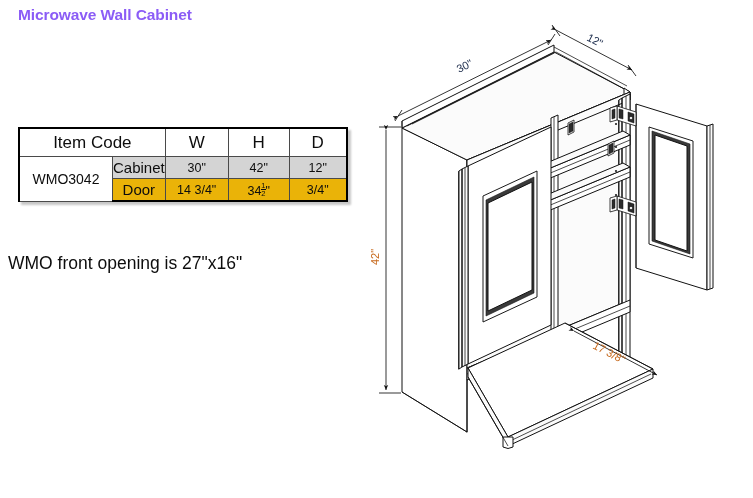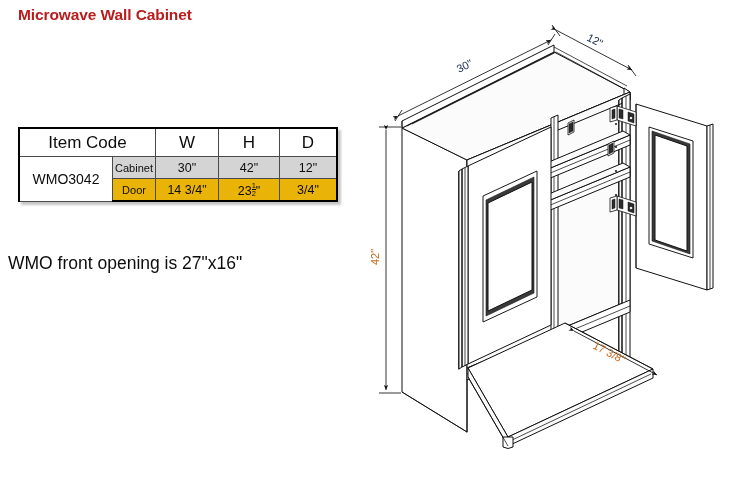--- a/index.html
+++ b/index.html
@@ -15,21 +15,21 @@
     overflow: hidden;
   }
 
   
   #page-title {
     position: absolute;
     left: 18px;
     top: 6px;
     font-size: 15.5px;
     font-weight: bold;
-    color: #b91c1c;
+    color: #8b5cf6;
     letter-spacing: -0.1px;
     white-space: nowrap;
   }
 
   
   #spec-table-wrap {
     position: absolute;
     left: 18px;
     top: 127px;
   }
@@ -59,21 +59,21 @@
   .hdr-itemcode { width: 122px; }
   .hdr-w { width: 62px; }
   .hdr-h { width: 60px; }
   .hdr-d { width: 56px; }
   .code-cell {
     font-size: 14px;
     width: 92px;
     margin-left: 8px;
   }
   .rowlabel-cell {
-    font-size: 11px;
+    font-size: 15px;
     width: 42px;
     height: 21px;
   }
   .val-cell {
     font-size: 12.5px;
   }
   .row-cabinet .rowlabel-cell,
   .row-cabinet .val-cell { background: #d4d4d4; }
   .row-door .rowlabel-cell,
   .row-door .val-cell { background: #eab308; }
@@ -137,21 +137,21 @@
       <tr class="row-cabinet">
         <td class="code-cell outer-left" rowspan="2">WMO3042</td>
         <td class="rowlabel-cell">Cabinet</td>
         <td class="val-cell">30"</td>
         <td class="val-cell">42"</td>
         <td class="val-cell outer-right">12"</td>
       </tr>
       <tr class="row-door">
         <td class="rowlabel-cell outer-bottom">Door</td>
         <td class="val-cell outer-bottom">14 3/4"</td>
-        <td class="val-cell outer-bottom"><span>23</span><span class="frac"><span class="num">1</span><span class="den">2</span></span><span>"</span></td>
+        <td class="val-cell outer-bottom"><span>34</span><span class="frac"><span class="num">1</span><span class="den">2</span></span><span>"</span></td>
         <td class="val-cell outer-bottom outer-right">3/4"</td>
       </tr>
     </tbody>
   </table>
 </div>
 
 <div id="front-opening-note">WMO  front opening is 27"x16"</div>
 
 <div id="drawing-area">
 <svg id="drawing-svg" width="398" height="498" viewBox="0 0 398 498" xmlns="http://www.w3.org/2000/svg">

